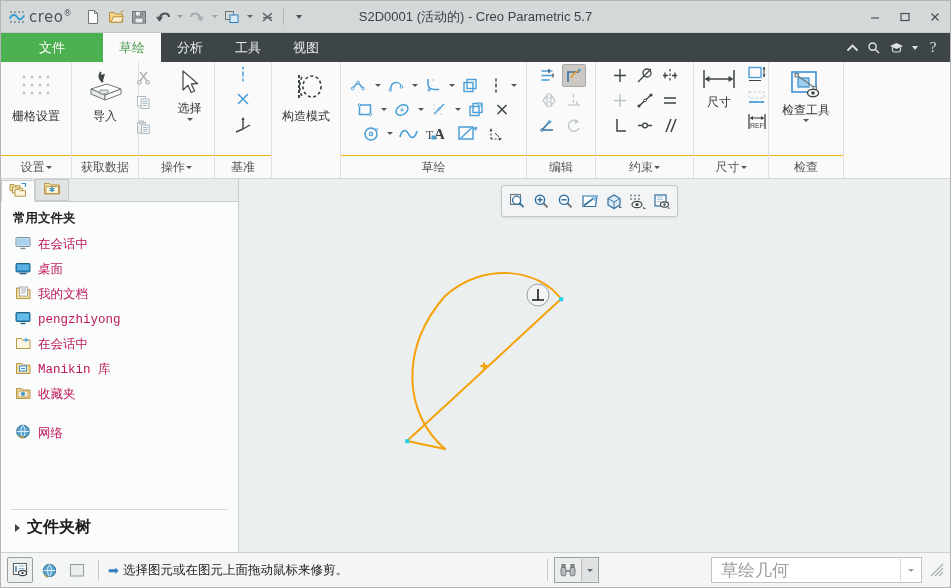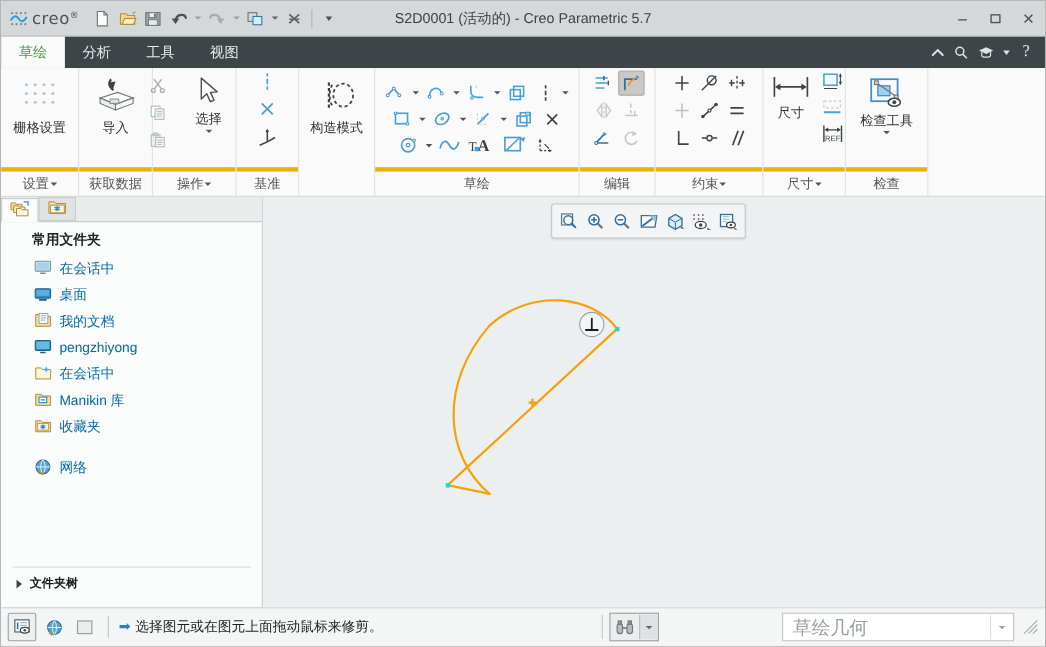--- a/index.html
+++ b/index.html
@@ -40,21 +40,21 @@
   .tabbar-right{margin-left:auto;display:flex;align-items:center;gap:2px;padding-right:7px;}
   .tbr-icon{width:20px;height:22px;display:flex;align-items:center;justify-content:center;
             color:#dfe2e2;}
 
   
   .ribbon{flex:0 0 116px;height:116px;background:#fafafa;display:flex;
           border-bottom:1px solid #d6d6d6;position:relative;}
   .rgroup{display:flex;flex-direction:column;height:116px;position:relative;}
   .rgroup-body{flex:1;display:flex;align-items:flex-start;justify-content:center;padding:0 4px;}
   .rgroup-label{height:22px;display:flex;align-items:center;justify-content:center;
-                font-size:12px;color:#555;border-top:4px solid #eab308;gap:1px;}
+                font-size:12px;color:#555;border-top:1px solid #eab308;gap:1px;}
   .rgroup + .rgroup{border-left:1px solid #e0e0e0;}
   .big-btn{display:flex;flex-direction:column;align-items:center;justify-content:flex-start;
            padding:6px 8px 2px;border-radius:2px;cursor:default;min-width:48px;}
   .big-ico{height:38px;display:flex;align-items:center;justify-content:center;}
   .big-lab{font-size:12px;color:#333;margin-top:3px;text-align:center;line-height:14px;}
   .icol{display:flex;flex-direction:column;align-items:center;justify-content:center;gap:2px;}
   .irow{display:flex;align-items:center;gap:1px;}
   .sbtn{width:24px;height:23px;display:flex;align-items:center;justify-content:center;
         border-radius:2px;cursor:default;}
   .sbtn.sel{background:#ccc9c5;border:1px solid #a9a9a9;box-sizing:border-box;}
@@ -69,27 +69,27 @@
   .main{flex:1;display:flex;min-height:0;background:#eceff0;}
   .navpane{width:237px;flex:0 0 237px;display:flex;flex-direction:column;
            background:#fbfcfc;border-right:1px solid #c9cccd;}
   .nav-tabs{height:22px;display:flex;align-items:flex-end;background:#e9ecec;flex:0 0 22px;
             border-bottom:1px solid #c9cccd;}
   .nav-tab{width:34px;height:22px;display:flex;align-items:center;justify-content:center;
            cursor:default;}
   .nav-tab.active{background:#fbfcfc;border:1px solid #c9cccd;border-bottom:1px solid #fbfcfc;
                   box-sizing:border-box;margin-bottom:-1px;}
   .nav-tab.t2{background:#dfe3e3;border:1px solid #c9cccd;box-sizing:border-box;}
-  .nav-body{flex:1;overflow:hidden;padding:6px 0 0;margin-left:16px;}
+  .nav-body{flex:1;overflow:hidden;padding:6px 0 0;}
   .nav-head{font-size:12.5px;font-weight:bold;color:#222;padding:2px 0 5px 12px;}
   .nav-item{display:flex;align-items:center;gap:7px;padding:3.5px 0 3.5px 14px;cursor:default;
-            font-size:12.5px;color:#0369a1;}
+            font-size:12.5px;color:#be185d;font-family:Liberation Mono, monospace;}
   .nav-spacer{height:13px;}
   .nav-foot{border-top:1px solid #d8dbdb;margin:0 10px;padding:7px 0 0;}
-  .nav-tree{display:flex;align-items:center;gap:7px;padding-left:4px;font-size:11px;
+  .nav-tree{display:flex;align-items:center;gap:7px;padding-left:4px;font-size:16px;
             font-weight:bold;color:#1a1a1a;cursor:default;}
 
   
   .canvas{flex:1;position:relative;background:#eceff0;overflow:hidden;}
   .gtoolbar{position:absolute;left:262px;top:6px;height:30px;background:#f2f4f5;
             border:1px solid #c3c7c8;border-radius:3px;display:flex;align-items:center;
             padding:0 4px;gap:1px;box-shadow:0 1px 2px rgba(0,0,0,.09);}
   .gbtn{width:23px;height:23px;display:flex;align-items:center;justify-content:center;
         border-radius:2px;cursor:default;position:relative;}
   .sketchwrap{position:absolute;left:0;top:0;width:714px;height:356px;}
@@ -216,20 +216,21 @@
       </div>
       <div class="winbtn close">
         <svg width="12" height="12" viewBox="0 0 12 12">
             <path d="M2.5 2.5 L9.5 9.5 M9.5 2.5 L2.5 9.5" stroke="currentColor" stroke-width="1.3"></path>
           </svg>
       </div>
     </div>
   </div>
 
   <div class="tabbar">
+    <div class="tab file">文件</div>
     <div class="tab active">草绘</div>
     <div class="tab">分析</div>
     <div class="tab">工具</div>
     <div class="tab">视图</div>
     <div class="tabbar-right">
       <div class="tbr-icon">
         <svg width="13" height="10" viewBox="0 0 13 10">
             <path d="M2 7 L6.5 2.5 L11 7" stroke="currentColor" stroke-width="1.8" fill="none" stroke-linecap="round"></path>
           </svg>
       </div>

